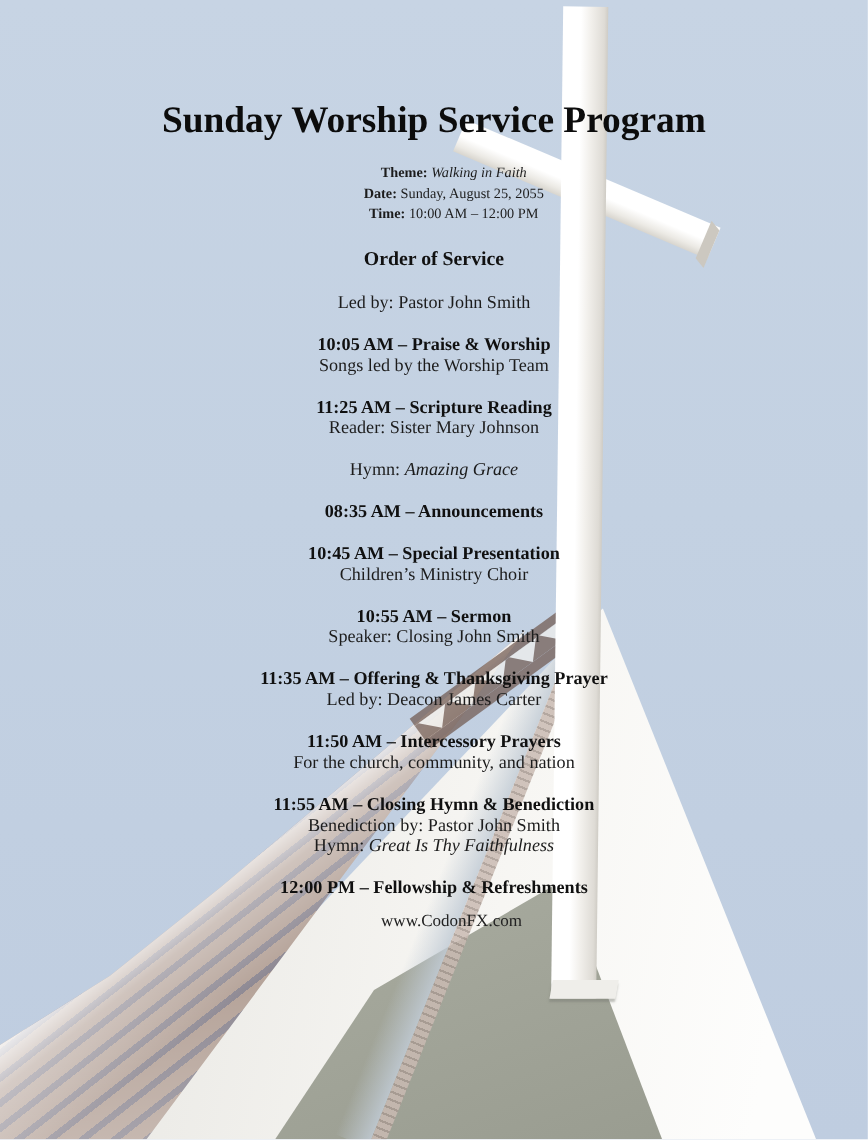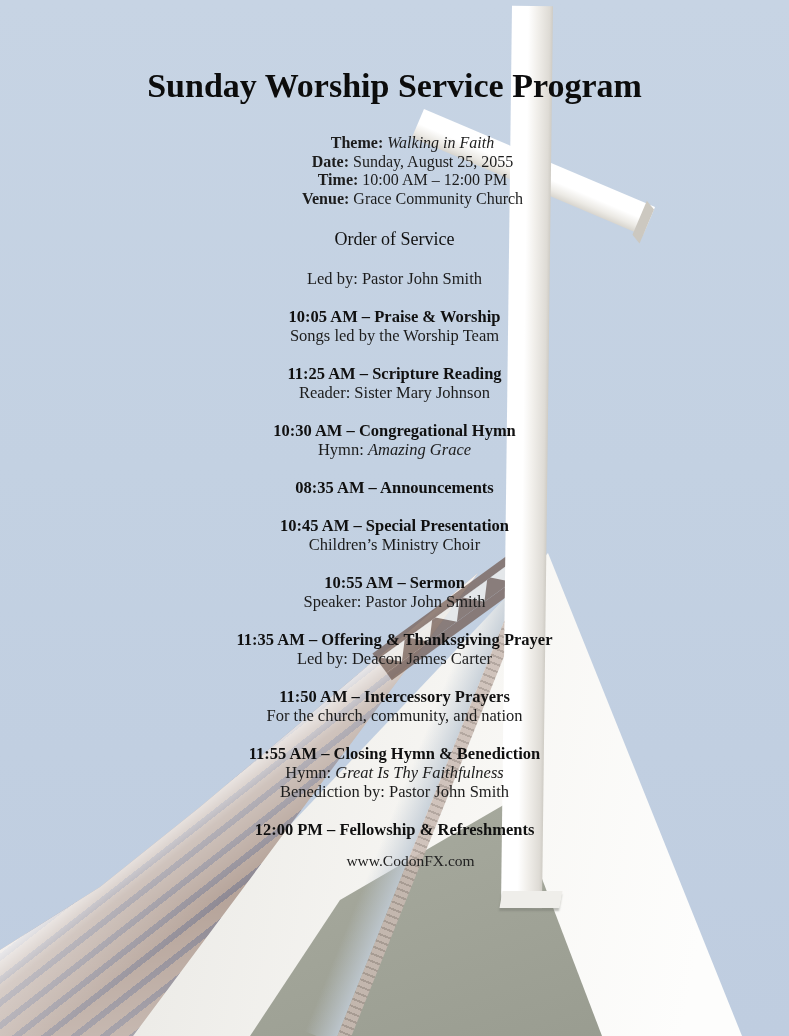--- a/index.html
+++ b/index.html
@@ -68,23 +68,23 @@
     background:linear-gradient(to right,#ffffff 40%,#f2f0ec 62%,#dedbd5 92%,#cfccc5);
   }
   .beam-base{
     left:501px;top:891px;width:60px;height:17px;background:#efeeea;
     transform:skewX(-10deg);box-shadow:0 3px 2px rgba(120,122,112,0.45);
   }
   
   .content{
     position:absolute;inset:0;text-align:center;color:#1c1c1c;z-index:5;
   }
-  .title{margin:0;padding-top:64px;font-size:34px;line-height:44px;font-weight:bold;color:#0c0c0c;}
-  .meta{margin-top:26px;font-size:16px;line-height:18.6px;padding-left:36px;}
-  .order-heading{margin-top:20px;font-size:18px;line-height:22px;font-weight:normal;color:#111;text-align:center;}
+  .title{margin:0;padding-top:88px;font-size:34px;line-height:44px;font-weight:bold;color:#0c0c0c;}
+  .meta{margin-top:16px;font-size:13px;line-height:18.6px;padding-left:36px;}
+  .order-heading{margin-top:20px;font-size:18px;line-height:22px;font-weight:bold;color:#111;text-align:center;}
   .item{margin-top:19px;font-size:16.5px;line-height:19px;}
   .item-heading{font-weight:bold;color:#101010;}
   .b{font-weight:bold;}
   .it{font-style:italic;}
   .footer{margin-top:12px;font-size:15.5px;line-height:19px;color:#222;margin-left:32px;}
 </style>
 </head>
 <body>
 
 <div class="page">
@@ -112,72 +112,70 @@
   <div class="bg-el beam"></div>
   <div class="bg-el beam-base"></div>
 
   <div class="content">
     <h1 class="title">Sunday Worship Service Program</h1>
 
     <div class="meta">
       <div><span class="b">Theme:</span> <span class="it">Walking in Faith</span></div>
       <div><span class="b">Date:</span> <span>Sunday, August 25, 2055</span></div>
       <div><span class="b">Time:</span> <span>10:00 AM – 12:00 PM</span></div>
-      <div><span class="b">Venue:</span> <span>Grace Community Church</span></div>
     </div>
 
     <div class="order-heading">Order of Service</div>
 
     <div class="item">
       <div>Led by: Pastor John Smith</div>
     </div>
 
     <div class="item">
       <div class="item-heading">10:05 AM – Praise &amp; Worship</div>
       <div>Songs led by the Worship Team</div>
     </div>
 
     <div class="item">
       <div class="item-heading">11:25 AM – Scripture Reading</div>
       <div>Reader: Sister Mary Johnson</div>
     </div>
 
     <div class="item">
-      <div class="item-heading">10:30 AM – Congregational Hymn</div>
       <div><span>Hymn:</span> <span class="it">Amazing Grace</span></div>
     </div>
 
     <div class="item">
       <div class="item-heading">08:35 AM – Announcements</div>
     </div>
 
     <div class="item">
       <div class="item-heading">10:45 AM – Special Presentation</div>
       <div>Children’s Ministry Choir</div>
     </div>
 
     <div class="item">
       <div class="item-heading">10:55 AM – Sermon</div>
-      <div>Speaker: Pastor John Smith</div>
+      <div>Speaker: Closing John Smith</div>
     </div>
 
     <div class="item">
       <div class="item-heading">11:35 AM – Offering &amp; Thanksgiving Prayer</div>
       <div>Led by: Deacon James Carter</div>
     </div>
 
     <div class="item">
       <div class="item-heading">11:50 AM – Intercessory Prayers</div>
       <div>For the church, community, and nation</div>
     </div>
 
     <div class="item">
       <div class="item-heading">11:55 AM – Closing Hymn &amp; Benediction</div>
+      <div>Benediction by: Pastor John Smith</div>
       <div><span>Hymn:</span> <span class="it">Great Is Thy Faithfulness</span></div>
-      <div>Benediction by: Pastor John Smith</div>
     </div>
 
     <div class="item">
       <div class="item-heading">12:00 PM – Fellowship &amp; Refreshments</div>
     </div>
 
     <div class="footer">www.CodonFX.com</div>
   </div>
 </div>
 

